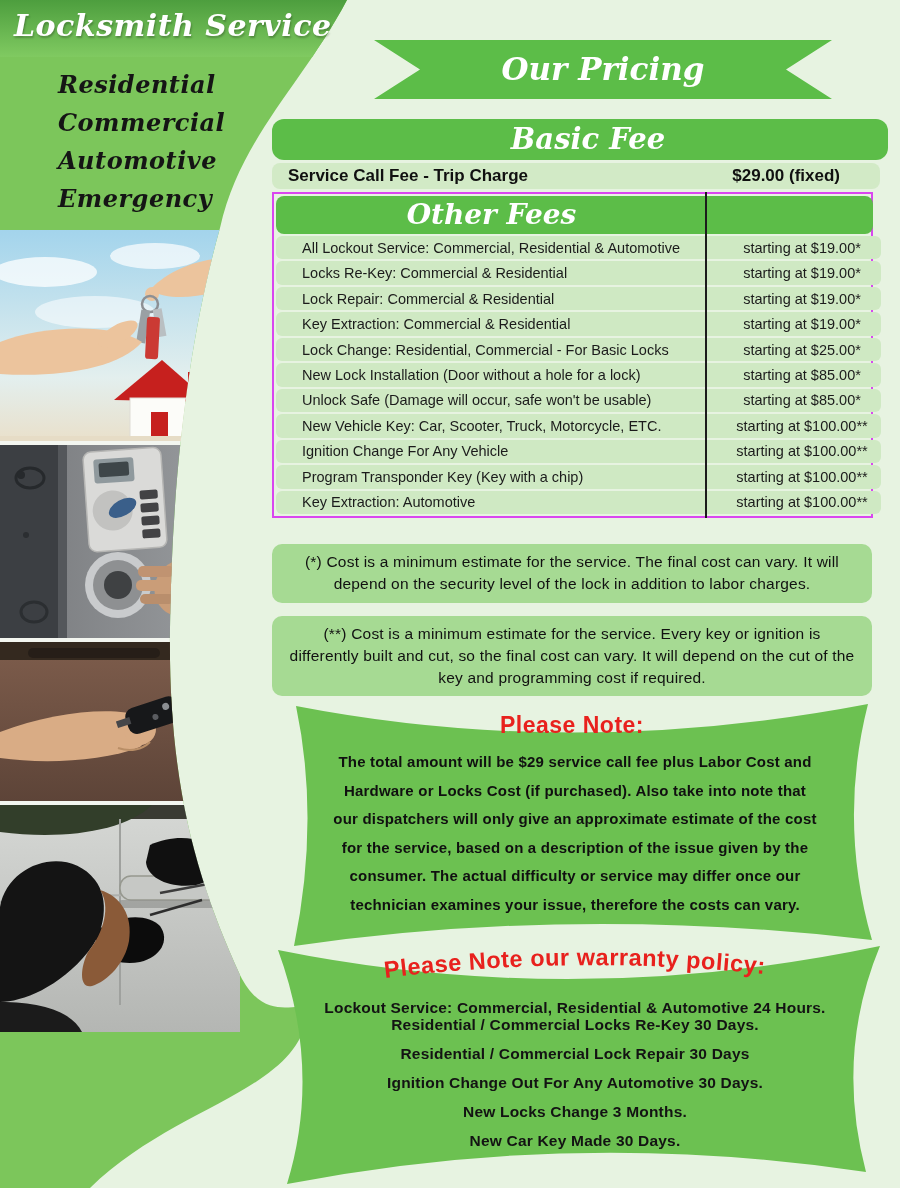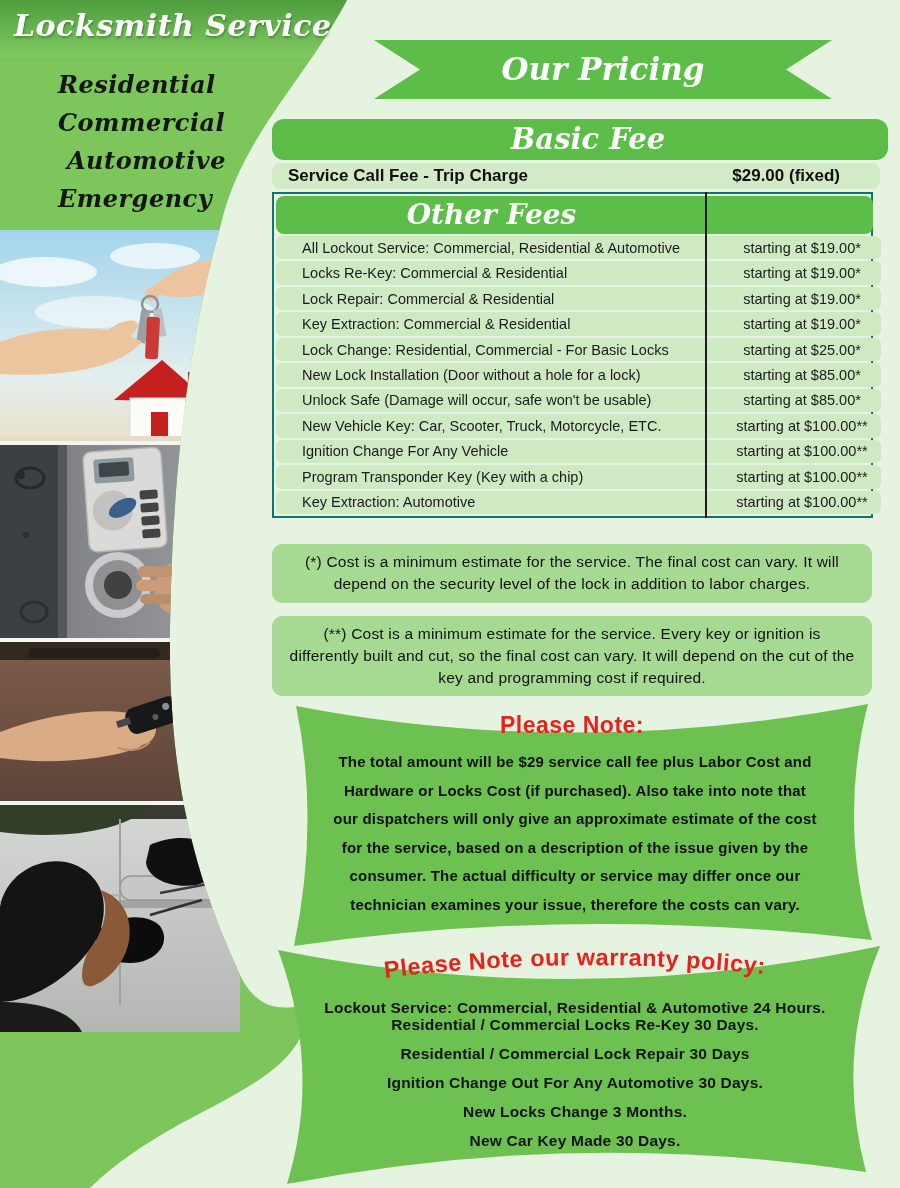--- a/index.html
+++ b/index.html
@@ -25,21 +25,21 @@
   
   .basic-banner{left:272px;top:119px;width:600px;height:41px;background:#5cbd48;border-radius:12px;
                 text-align:center;line-height:41px;font-size:29px;color:#fff;padding-left:16px;}
   .basic-row{left:272px;top:163px;width:608px;height:26px;background:#d2eac6;border-radius:8px;
              font-size:17px;font-weight:bold;color:#101010;line-height:26px;}
   .basic-row .lbl{position:absolute;left:16px;}
   .basic-row .prc{position:absolute;right:40px;}
 
   
   .fees-table{left:272px;top:192px;width:601px;height:326px;box-sizing:border-box;
-              border:2px solid #0f766e;display:flex;flex-direction:column;gap:2px;
+              border:2px solid #d946ef;display:flex;flex-direction:column;gap:2px;
               padding:2px 0 2px 2px;overflow:visible;}
   .fees-header{width:597px;height:38px;flex:0 0 38px;background:#5cbd48;border-radius:8px;position:relative;}
   .fees-header .t{position:absolute;left:0;top:0;width:431px;text-align:center;line-height:38px;
                   font-size:28px;color:#fff;}
   .fee-row{flex:1;width:605px;background:#cfe9c3;border-radius:6px;display:flex;align-items:center;
            font-size:14.5px;color:#1b1b1b;}
   .fee-row .fee-label{flex:0 0 421px;padding-left:26px;white-space:nowrap;}
   .fee-row .fee-price{flex:1;text-align:center;white-space:nowrap;}
   .fees-divider{position:absolute;left:431px;top:-2px;width:2px;height:326px;background:#1c1c1c;}
 
@@ -196,21 +196,21 @@
       <textPath href="#warrantyArc" startOffset="50%" text-anchor="middle">Please Note our warranty policy:</textPath>
     </text>
   </svg>
 
   <div class="ui-layer">
 
     <div class="abs fancy sidebar-title">Locksmith Service</div>
 
     <div class="abs fancy service-item" style="top:70px;">Residential</div>
     <div class="abs fancy service-item" style="top:108px;">Commercial</div>
-    <div class="abs fancy service-item" style="top:146px;margin-left:9px;">Automotive</div>
+    <div class="abs fancy service-item" style="top:146px;">Automotive</div>
     <div class="abs fancy service-item" style="top:184px;">Emergency</div>
 
     <div class="abs fancy ribbon">Our Pricing</div>
 
     <div class="abs fancy basic-banner">Basic Fee</div>
 
     <div class="abs basic-row">
       <span class="lbl">Service Call Fee - Trip Charge</span>
       <span class="prc">$29.00 (fixed)</span>
     </div>

